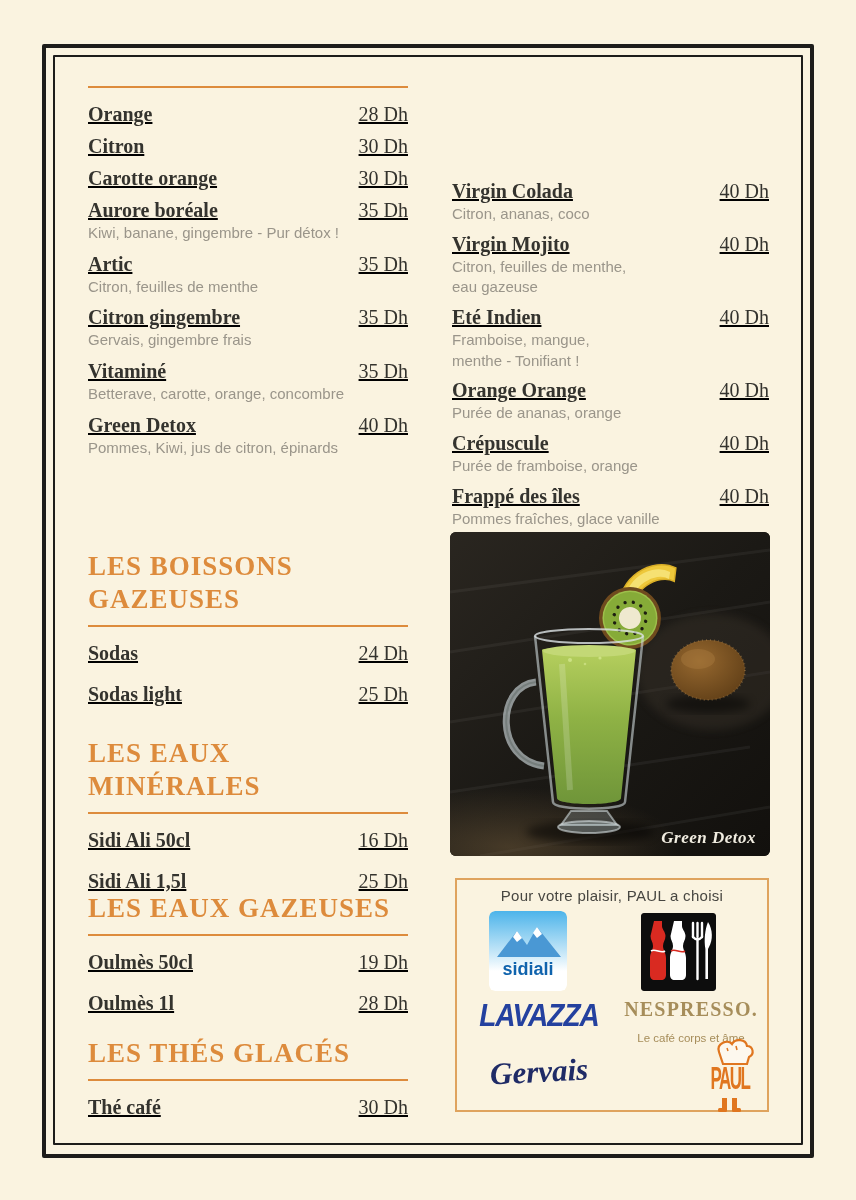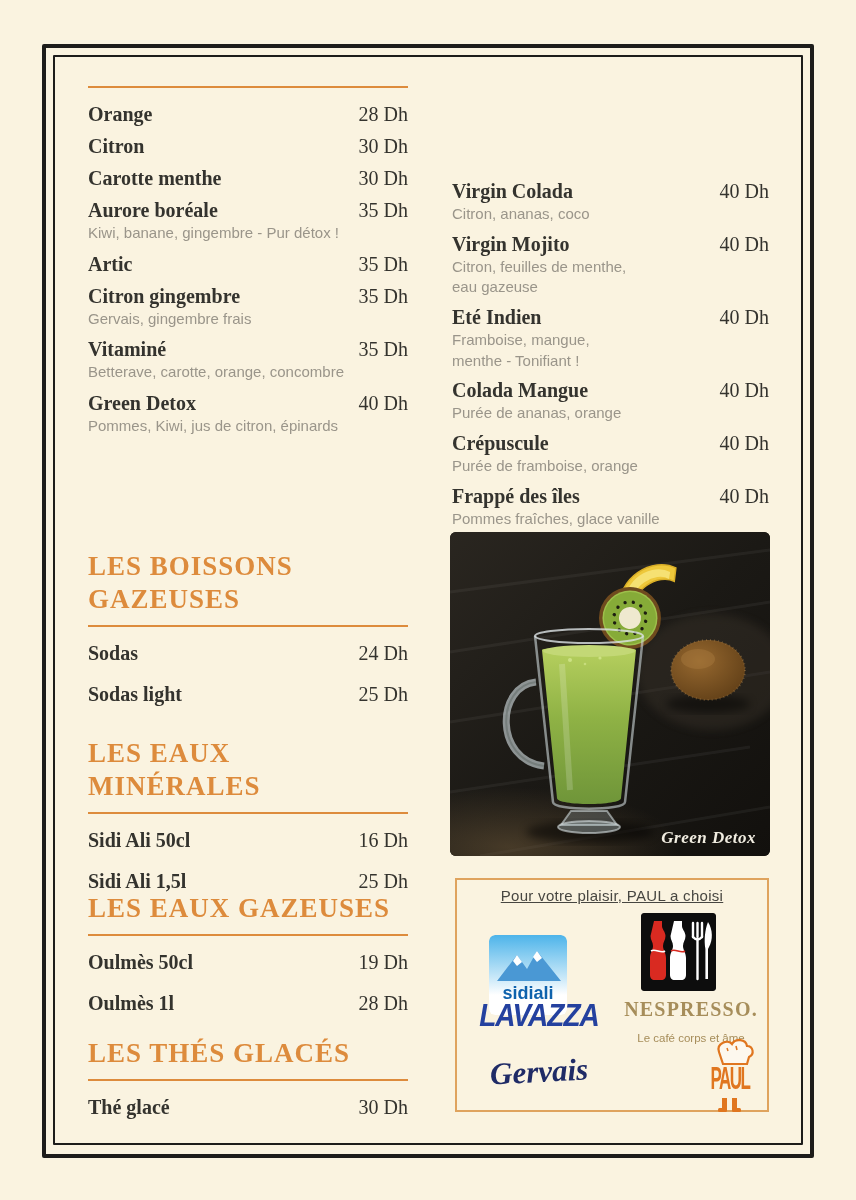--- a/index.html
+++ b/index.html
@@ -21,45 +21,45 @@
 
   .sec{position:absolute;left:88px;width:320px;}
   .sec-right{position:absolute;left:452px;width:317px;}
   h2.title{
     font:700 27px/1.22 "Liberation Serif",serif;color:var(--orange);
     letter-spacing:1px;white-space:pre-line;margin-bottom:9px;
   }
   .rule{border-top:2px solid var(--orange);margin-bottom:15px;}
   .it{margin-bottom:9px;}
   .sec-simple .it{margin-bottom:18px;}
-  .row{display:flex;justify-content:space-between;align-items:flex-start;}
+  .row{display:flex;justify-content:space-between;align-items:flex-start;text-decoration:underline;}
   .nm{font:700 20px/1.15 "Liberation Serif",serif;color:var(--ink);}
   .pr{font:400 20px/1.15 "Liberation Serif",serif;color:var(--ink);white-space:nowrap;}
   .ds{font:400 15px/1.38 "Liberation Sans",sans-serif;color:var(--muted);white-space:pre-line;margin-top:1px;}
   .sec-right .it{margin-bottom:8px;}
 
   .photo{
     position:absolute;left:450px;top:532px;width:320px;height:324px;
     border-radius:6px;overflow:hidden;background:#17150f;
   }
   .photo-caption{
     position:absolute;right:14px;bottom:8px;
     font:italic 700 17px "Liberation Serif",serif;color:#f0ece0;letter-spacing:.5px;
   }
 
   .brandbox{
     position:absolute;left:455px;top:878px;width:314px;height:234px;
     border:2px solid var(--boxborder);
   }
   .brand-header{
     position:absolute;top:7px;left:0;right:0;text-align:center;
-    font:400 15px "Liberation Sans",sans-serif;color:#474641;letter-spacing:.3px;text-decoration:underline;
+    font:400 15px "Liberation Sans",sans-serif;color:#474641;letter-spacing:.3px;
   }
   .logo{position:absolute;}
-  .logo-sidiali{left:32px;top:31px;width:78px;height:80px;border-radius:6px;overflow:hidden;margin-top:24px;}
+  .logo-sidiali{left:32px;top:31px;width:78px;height:80px;border-radius:6px;overflow:hidden;}
   .logo-coca{left:184px;top:33px;width:75px;height:78px;border-radius:3px;overflow:hidden;}
   .logo-lavazza{
     left:14px;top:122px;width:136px;text-align:center;
     font:italic 900 28px/1 "Liberation Sans",sans-serif;color:#24419f;
     letter-spacing:-1px;transform:scaleY(1.12);
   }
   .logo-nespresso{left:164px;top:119px;width:140px;text-align:center;color:#a68d5a;}
   .nespresso-word{font:700 20px/1 "Liberation Serif",serif;letter-spacing:1.2px;}
   .nespresso-tag{font:400 11.5px/1.3 "Liberation Sans",sans-serif;margin-top:12px;}
   .logo-gervais{
@@ -84,36 +84,37 @@
         </div>
     </div>
     <div class="it">
       <div class="row">
           <span class="nm">Citron</span>
           <span class="pr">30 Dh</span>
         </div>
     </div>
     <div class="it">
       <div class="row">
-          <span class="nm">Carotte menthe</span>
+          <span class="nm">Carotte orange</span>
           <span class="pr">30 Dh</span>
         </div>
     </div>
     <div class="it">
       <div class="row">
           <span class="nm">Aurore boréale</span>
           <span class="pr">35 Dh</span>
         </div>
       <div class="ds">Kiwi, banane, gingembre - Pur détox !</div>
     </div>
     <div class="it">
       <div class="row">
           <span class="nm">Artic</span>
           <span class="pr">35 Dh</span>
         </div>
+      <div class="ds">Citron, feuilles de menthe</div>
     </div>
     <div class="it">
       <div class="row">
           <span class="nm">Citron gingembre</span>
           <span class="pr">35 Dh</span>
         </div>
       <div class="ds">Gervais, gingembre frais</div>
     </div>
     <div class="it">
       <div class="row">
@@ -150,21 +151,21 @@
     <div class="it">
       <div class="row">
           <span class="nm">Eté Indien</span>
           <span class="pr">40 Dh</span>
         </div>
       <div class="ds">Framboise, mangue,
 menthe - Tonifiant !</div>
     </div>
     <div class="it">
       <div class="row">
-          <span class="nm">Colada Mangue</span>
+          <span class="nm">Orange Orange</span>
           <span class="pr">40 Dh</span>
         </div>
       <div class="ds">Purée de ananas, orange</div>
     </div>
     <div class="it">
       <div class="row">
           <span class="nm">Crépuscule</span>
           <span class="pr">40 Dh</span>
         </div>
       <div class="ds">Purée de framboise, orange</div>
@@ -228,21 +229,21 @@
           <span class="pr">28 Dh</span>
         </div>
     </div>
   </div>
 
   <div class="sec sec-simple" style="top:1037px">
     <h2 class="title">LES THÉS GLACÉS</h2>
     <div class="rule"></div>
     <div class="it">
       <div class="row">
-          <span class="nm">Thé glacé</span>
+          <span class="nm">Thé café</span>
           <span class="pr">30 Dh</span>
         </div>
     </div>
   </div>
 
   <div class="photo">
     <svg width="320" height="324" viewBox="0 0 320 324">
       <defs>
         <linearGradient id="slate" x1="0" y1="0" x2="1" y2="1">
           <stop offset="0" stop-color="#2a2620"></stop>

